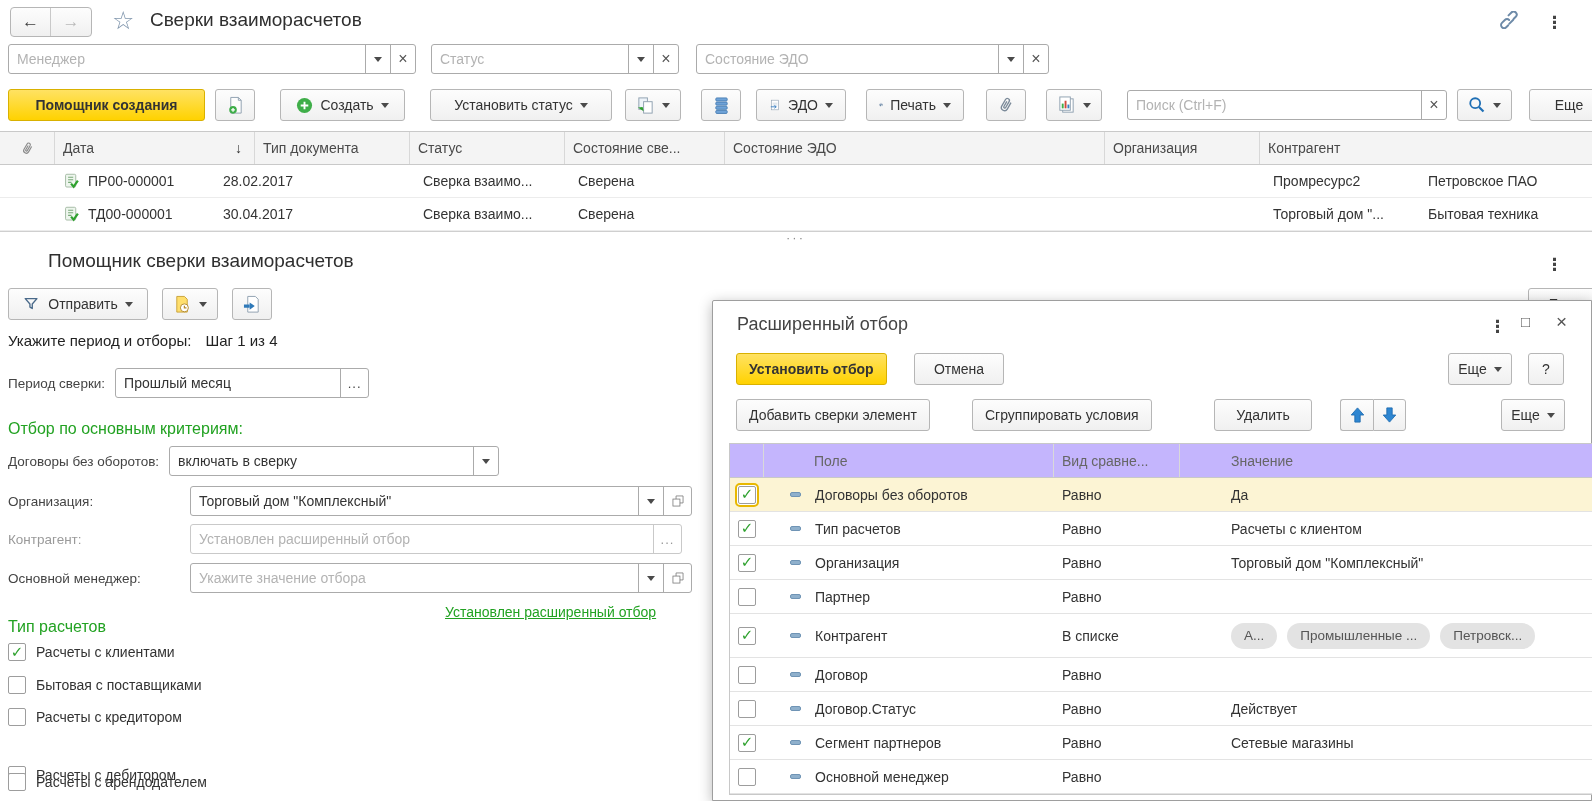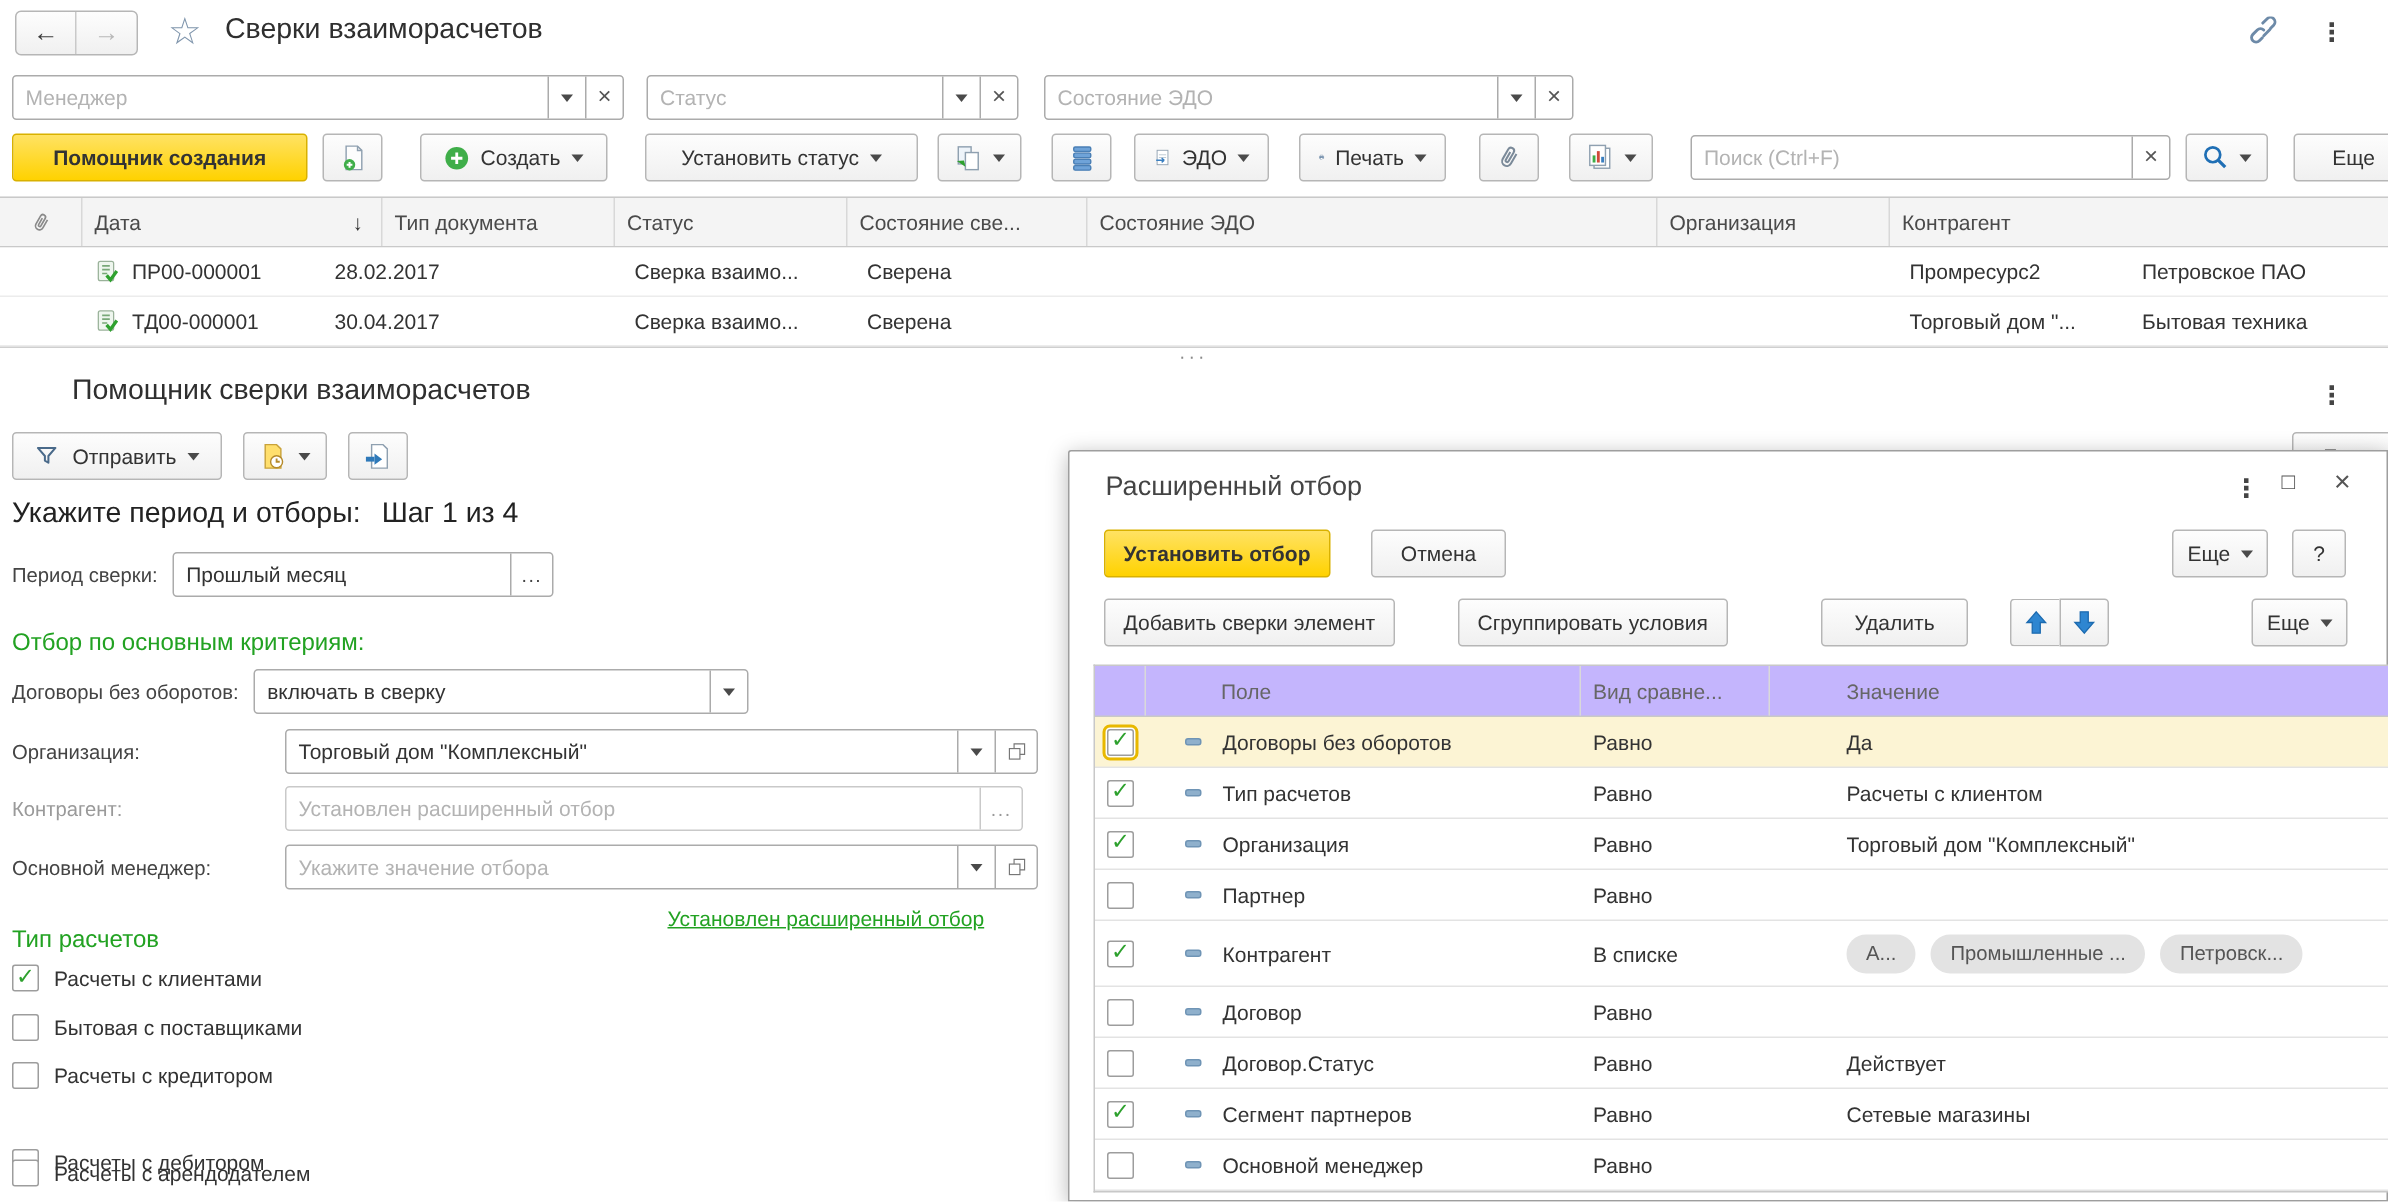--- a/index.html
+++ b/index.html
@@ -58,21 +58,21 @@
     border:1px solid #b6b6b6; border-radius:4px; overflow:hidden; background:linear-gradient(#fdfdfd,#f0f0f0);
   }
   .navpair .nav { width:40px; display:flex; align-items:center; justify-content:center; font-size:17px; }
   .navpair .nav.back { color:#3d3d3d; border-right:1px solid #c9c9c9; }
   .navpair .nav.fwd { color:#b9b9b9; }
   .star { position:absolute; left:112px; top:6px; font-size:25px; color:#8096ad; }
   .page-title { position:absolute; left:150px; top:9px; font-size:19px; color:#2f2f2f; }
   .top-link-icon { position:absolute; left:1500px; top:11px; }
   .top-menu-icon { position:absolute; left:1546px; top:12px; }
   
-  .filterbar { position:absolute; left:0; top:44px; width:1332px; height:42px; display:flex; align-items:center; padding-left:8px; }
+  .filterbar { position:absolute; left:0; top:44px; width:1332px; height:42px; display:flex; align-items:flex-start; padding-left:8px; }
   .f-manager { width:408px; }
   .f-status  { width:248px; margin-left:15px; }
   .f-edo     { width:353px; margin-left:17px; }
   
   .cmdbar { position:absolute; left:0; top:86px; width:1592px; height:38px; display:flex; align-items:center; padding-left:8px; }
   .cmdbar > * { flex:none; }
   .search-box { width:320px; margin-left:25px; height:30px; }
   
   .list { position:absolute; left:0; top:131px; width:1592px; }
   .lrow { display:flex; width:1592px; }
@@ -87,21 +87,21 @@
   .sort-arrow { margin-left:auto; color:#333; font-size:14px; padding-right:4px; }
   .doc-ico { margin-right:8px; flex:none; }
   
   .splitter { position:absolute; left:0; top:231px; width:1592px; height:17px; border-top:1px solid #cfcfcf; }
   .splitter .grip { position:absolute; left:786px; top:-2px; color:#8a8a8a; font-size:13px; letter-spacing:2px; }
   
   .wizard { position:absolute; left:0; top:248px; width:1592px; height:553px; }
   .w-title { position:absolute; left:48px; top:2px; font-size:19px; color:#2f2f2f; }
   .w-kebab { position:absolute; left:1546px; top:6px; }
   .w-cmd { position:absolute; left:8px; top:40px; display:flex; gap:14px; }
-  .w-step { position:absolute; left:8px; top:84px; font-size:19px; color:#222; }
+  .w-step { position:absolute; left:8px; top:84px; font-size:15px; color:#222; }
   .w-step .num { margin-left:14px; }
   .w-row { position:absolute; display:flex; align-items:center; }
   .w-label { font-size:13.5px; color:#444; }
   .w-label.dim { color:#9a9a9a; }
   .w-heading { position:absolute; font-size:16px; color:#22a222; }
   .w-link { position:absolute; font-size:14px; color:#22a222; text-decoration:underline; }
   .w-cb { position:absolute; display:flex; align-items:center; gap:10px; }
   .w-cb span.lbl { font-size:14px; color:#333;text-align:right; }
   .wizard-more { position:absolute; left:1528px; top:288px; width:70px; z-index:1; }
   

